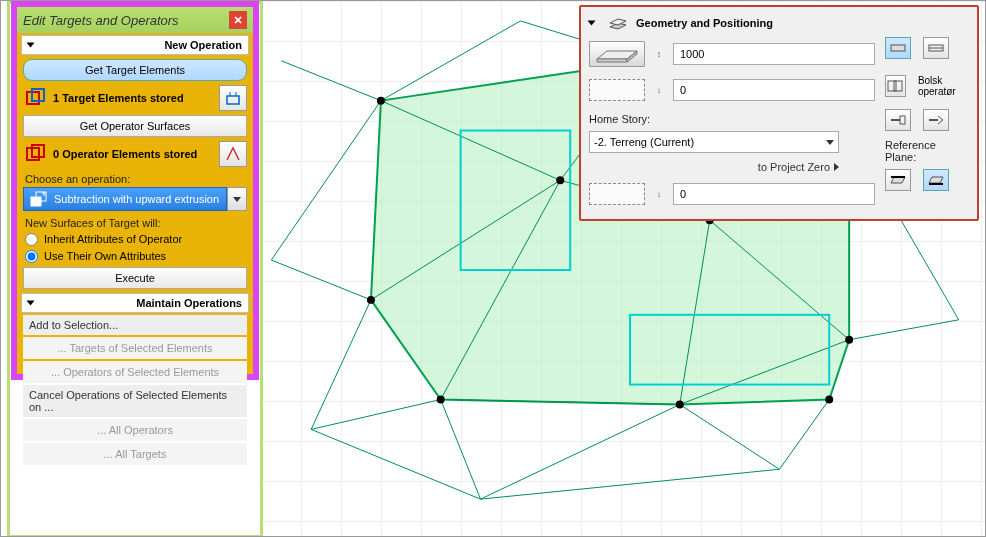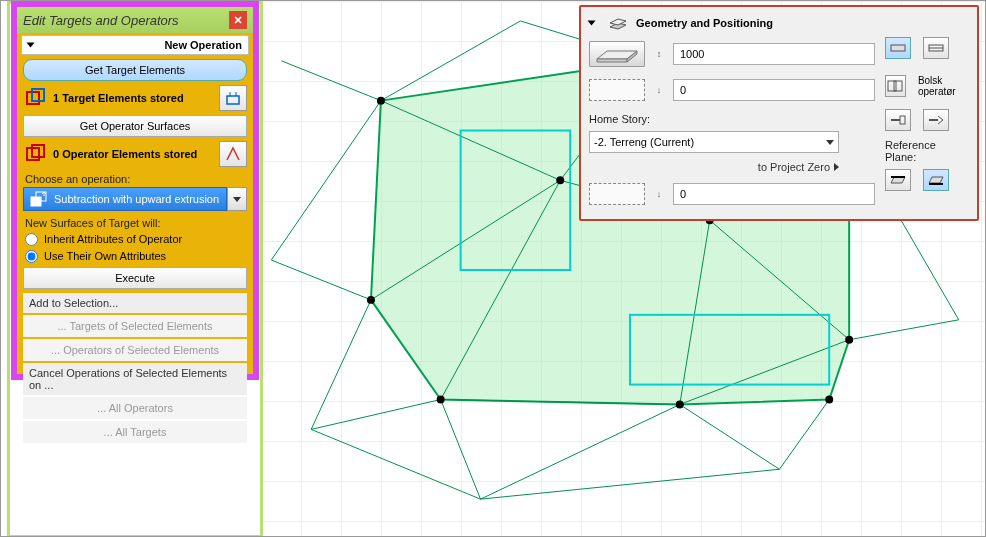--- a/index.html
+++ b/index.html
@@ -182,20 +182,24 @@
     <label class="radio-row">
       <input type="radio" name="surf" style="">
       <span>Inherit Attributes of Operator</span>
     </label>
     <label class="radio-row">
       <input type="radio" name="surf" checked="" style="">
       <span>Use Their Own Attributes</span>
     </label>
     <button class="wide-btn">Execute</button>
   </div>
+  <div class="section-head">
+    <span class="tri"></span>
+    <span>Maintain Operations</span>
+  </div>
   <div class="pal-body">
     <div class="subhead">Add to Selection...</div>
     <div class="list-btn disabled">... Targets of Selected Elements</div>
     <div class="list-btn disabled">... Operators of Selected Elements</div>
     <div class="subhead">Cancel Operations of Selected Elements on ...</div>
     <div class="list-btn disabled">... All Operators</div>
     <div class="list-btn disabled">... All Targets</div>
   </div>
 </div>
 

